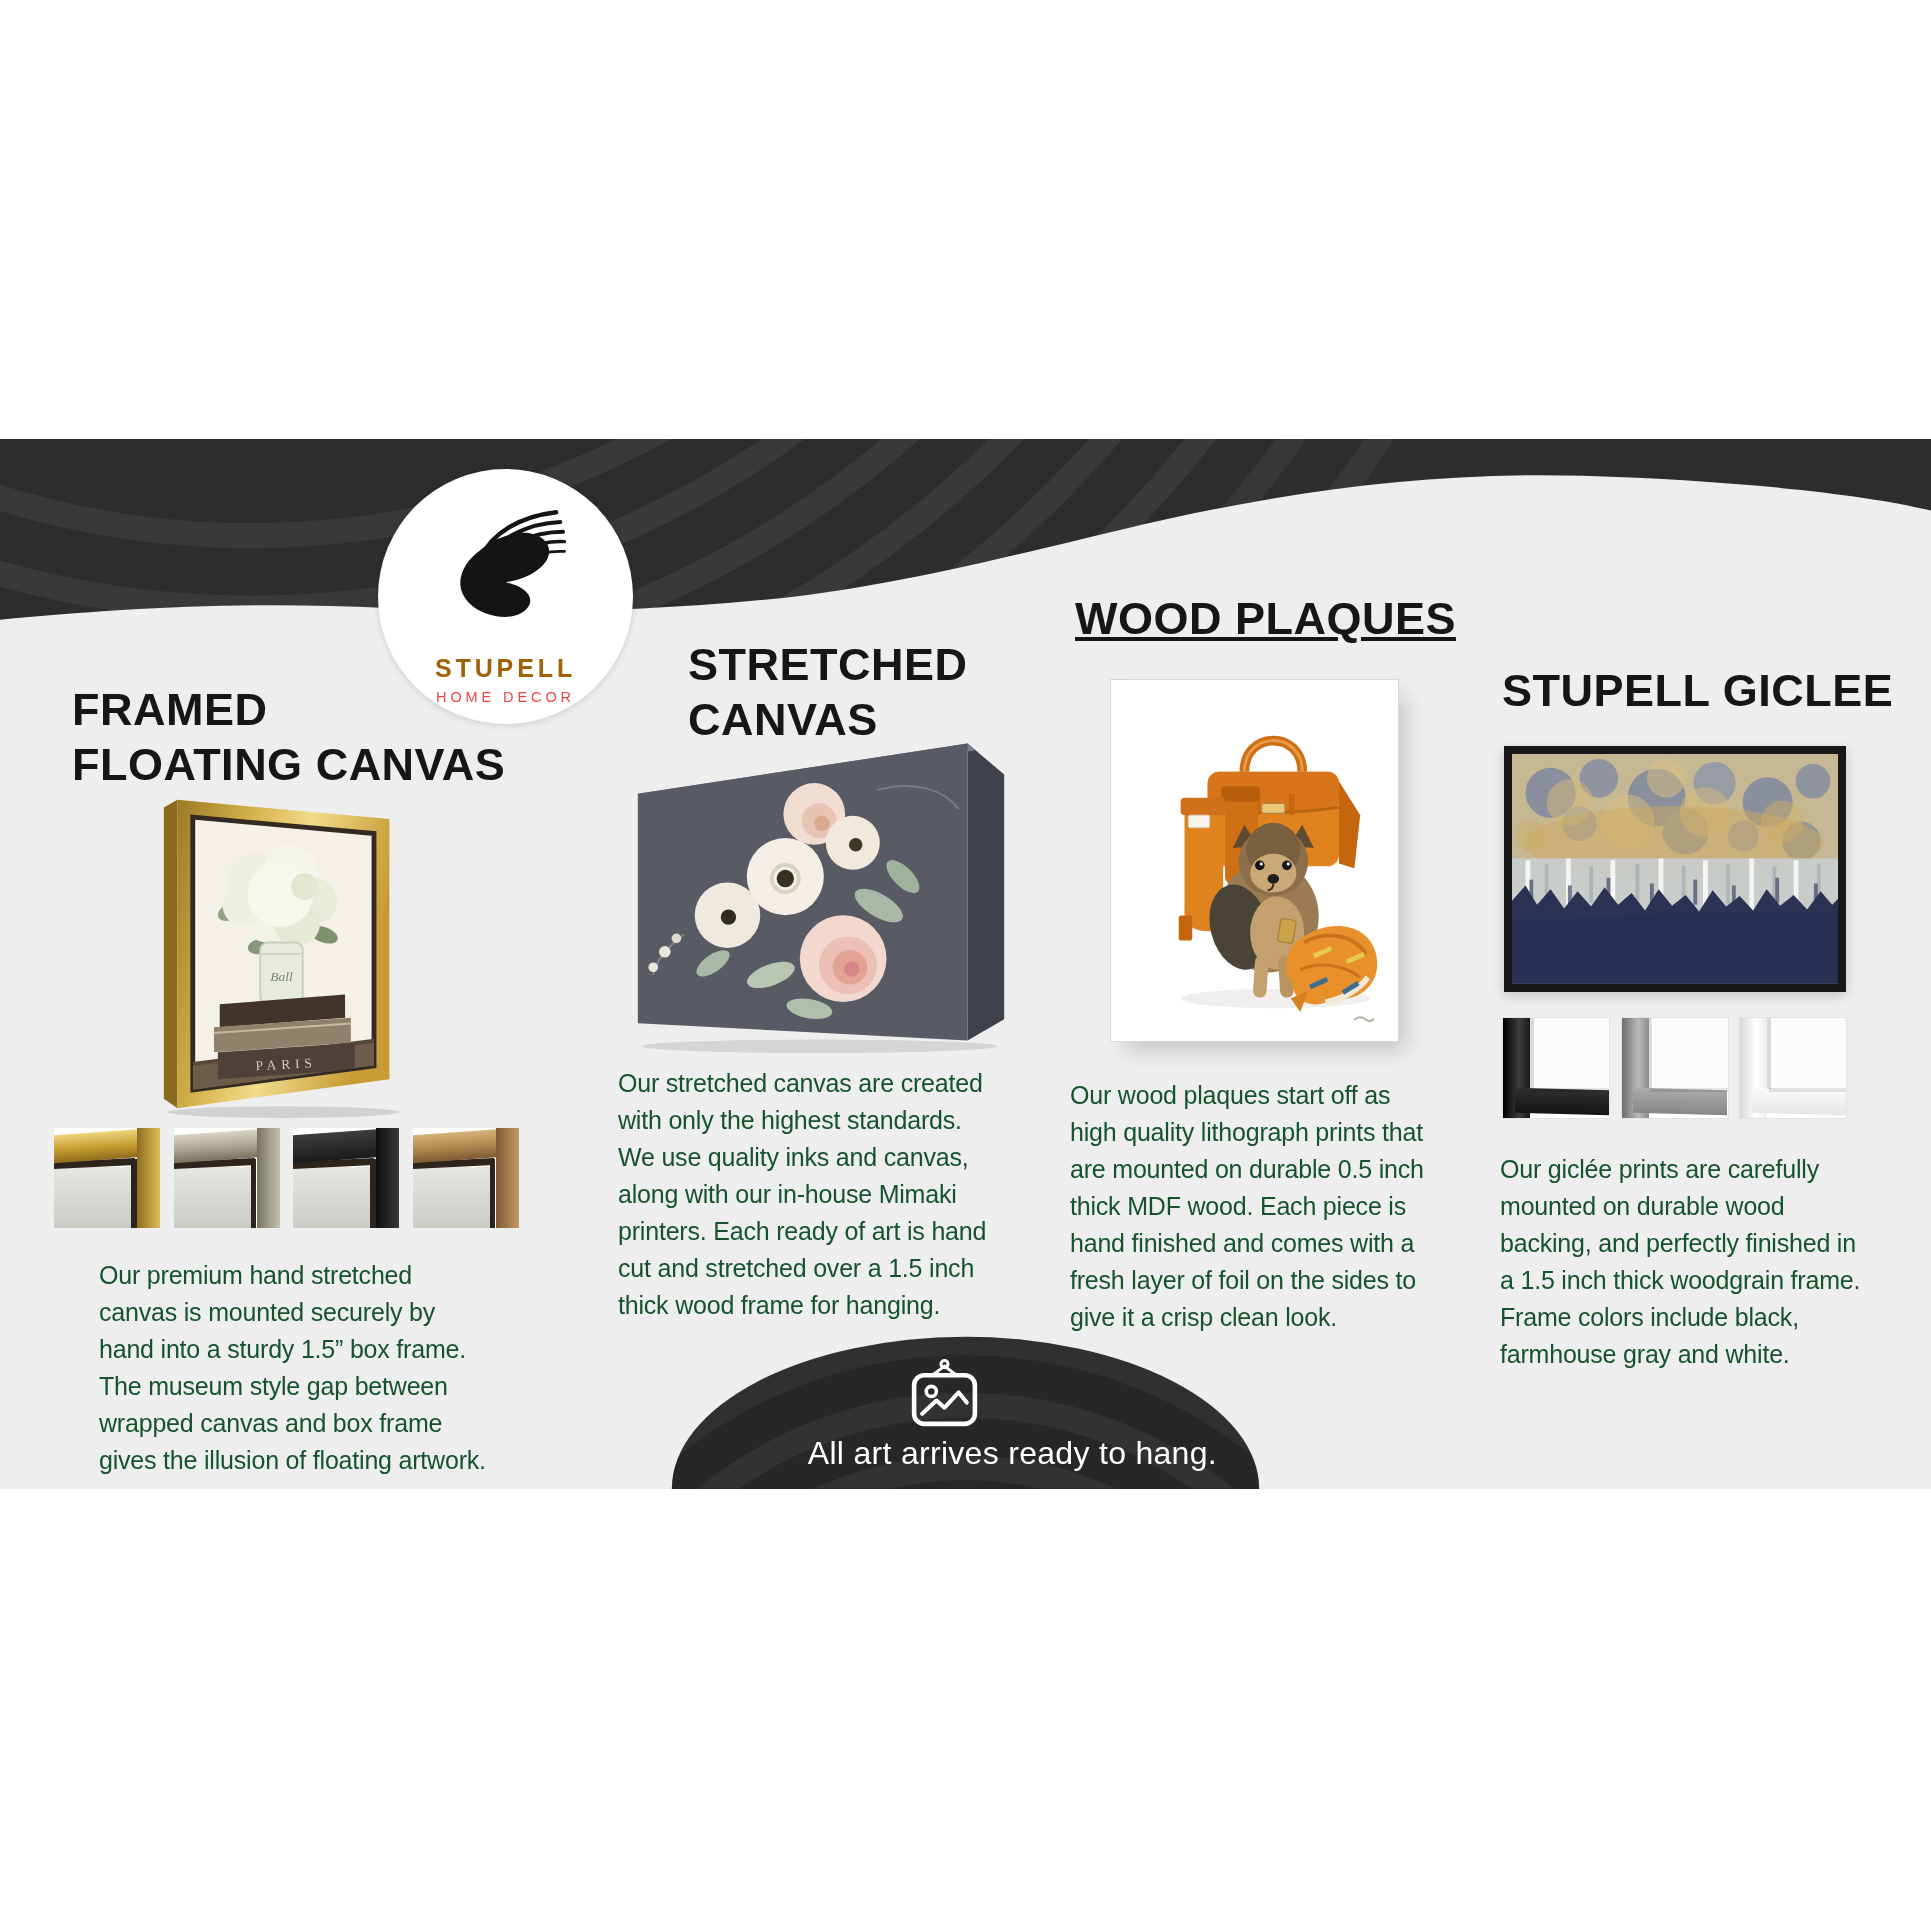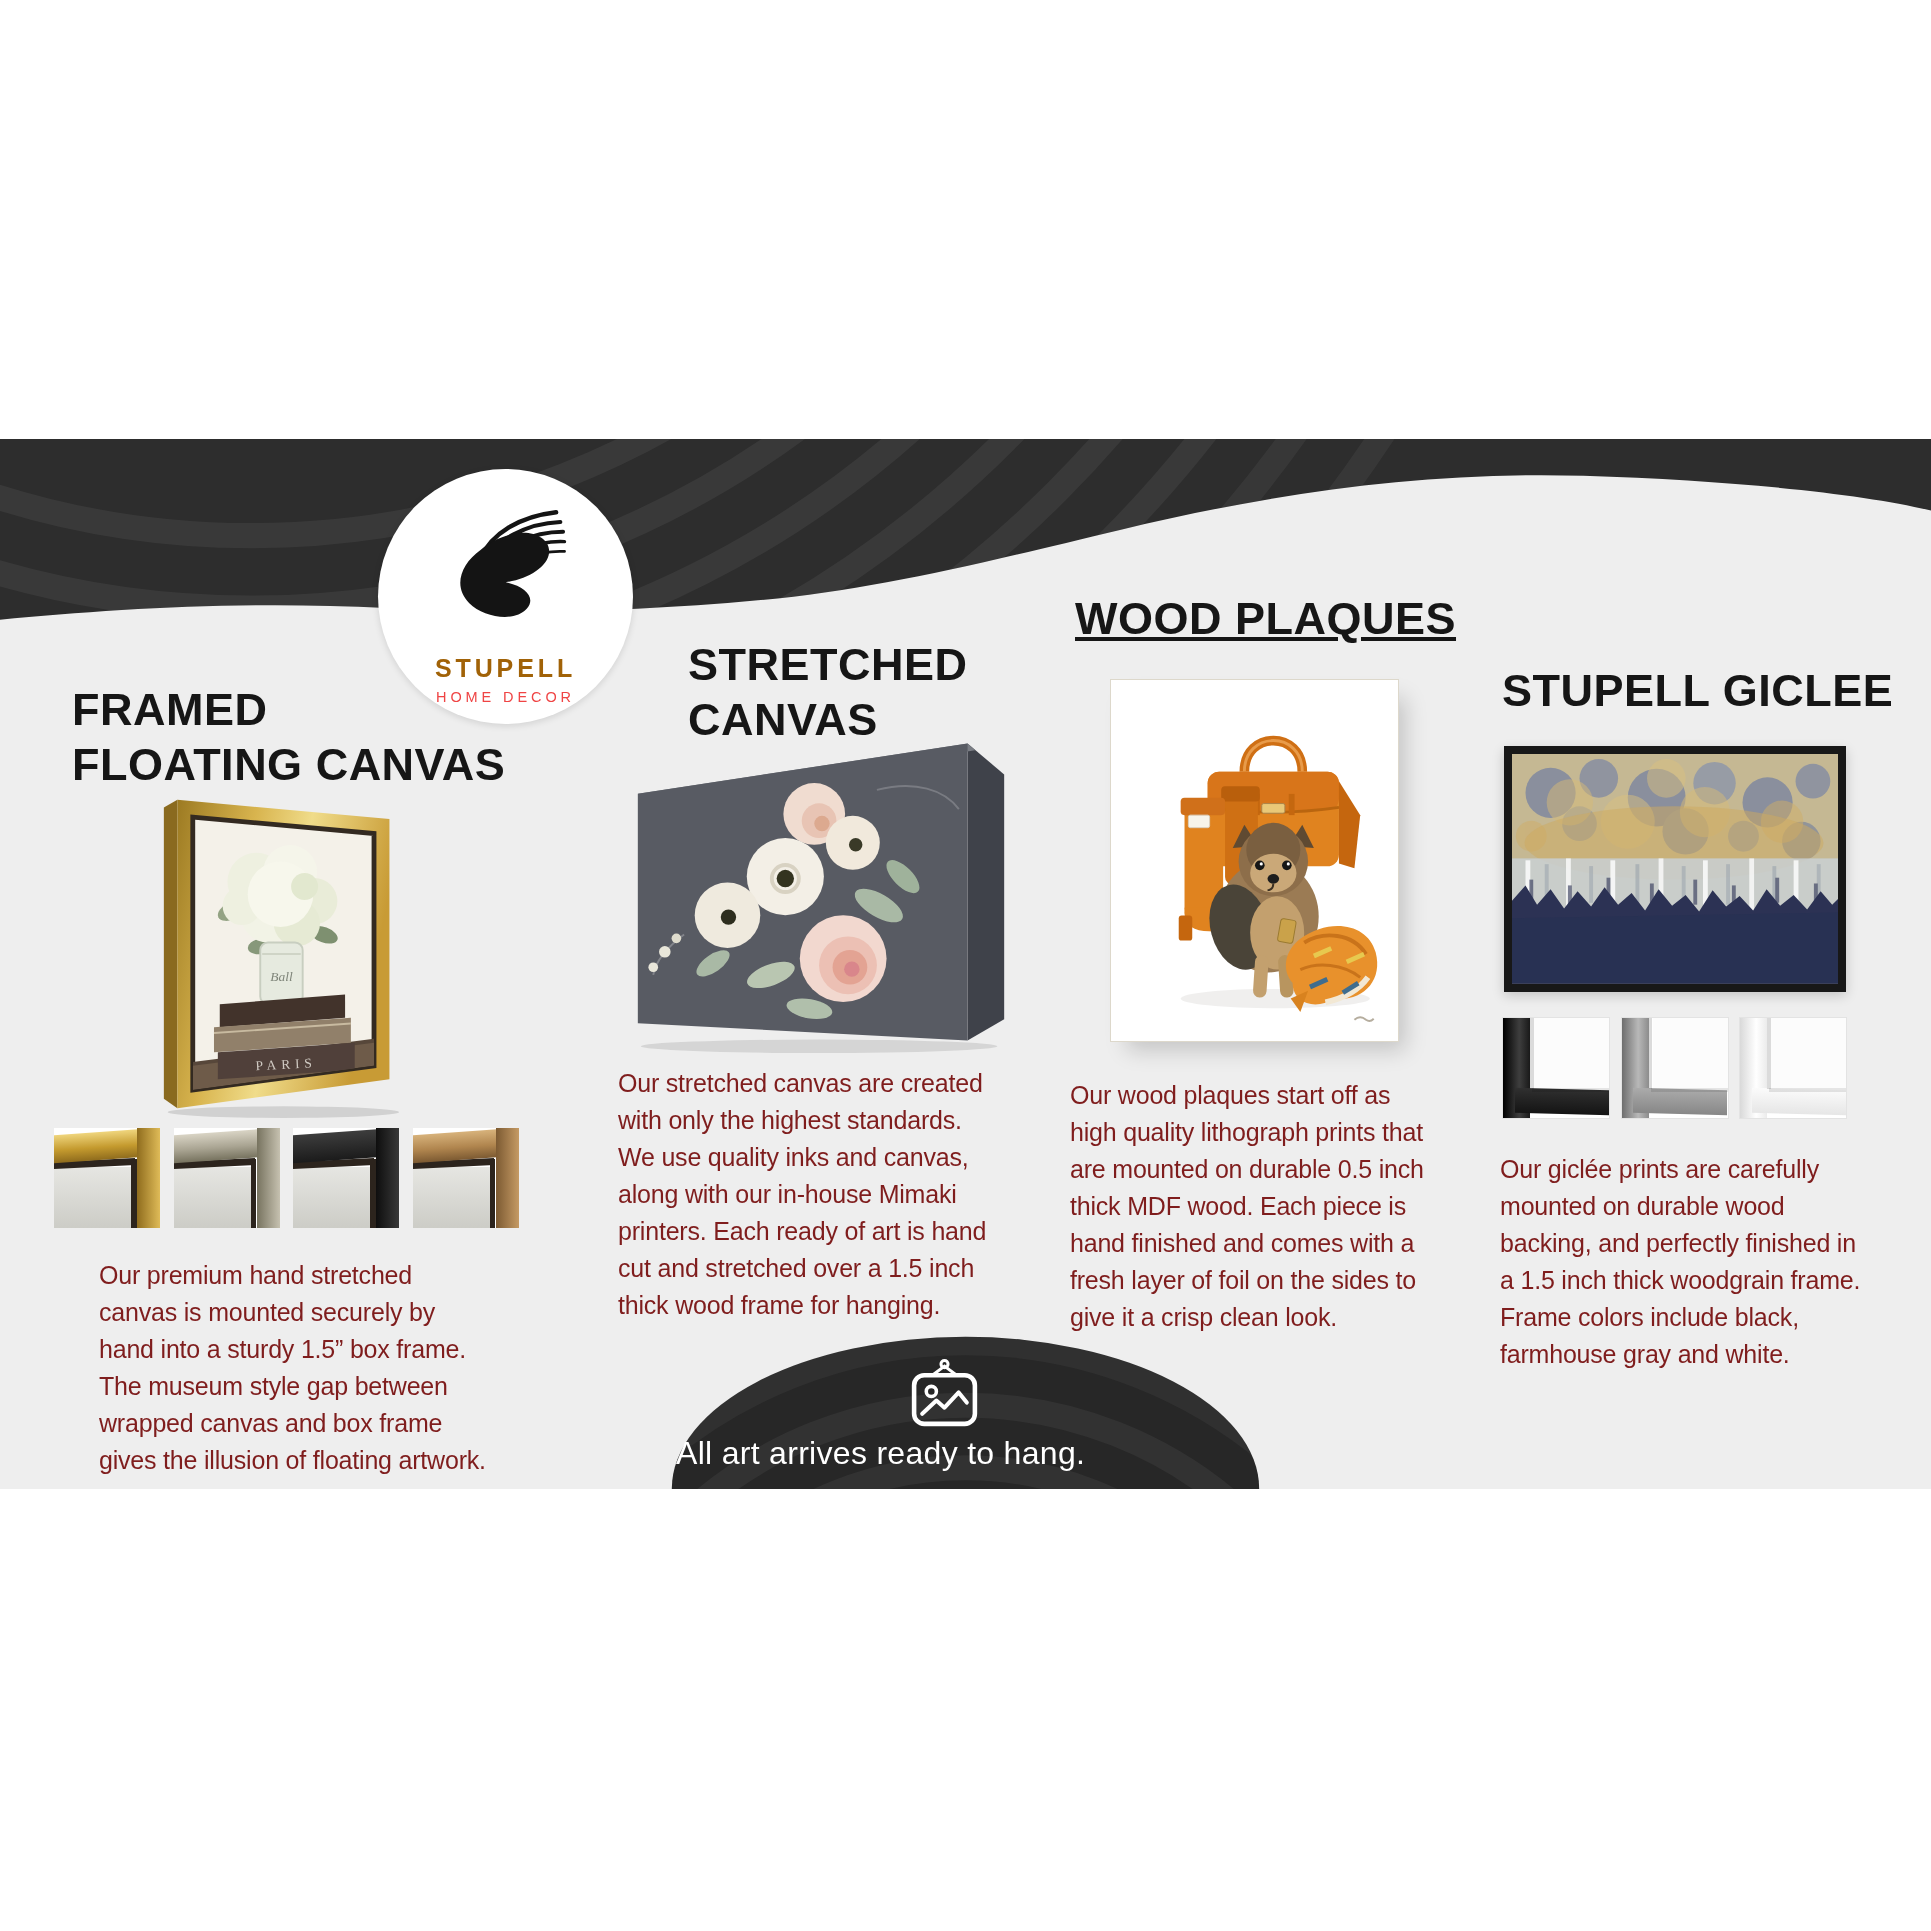--- a/index.html
+++ b/index.html
@@ -15,21 +15,21 @@
   .logo-mark{position:absolute;left:58px;top:25px;}
   .logo-name{position:absolute;left:0;top:185px;width:100%;text-align:center;font-size:25px;
              letter-spacing:3.9px;font-weight:600;color:#a16207;}
   .logo-tagline{position:absolute;left:0;top:220px;width:100%;text-align:center;font-size:14.5px;
                 letter-spacing:3.9px;font-weight:500;color:#ef4444;}
 
   
   .col-title{position:absolute;font-size:45px;font-weight:800;line-height:55px;letter-spacing:0.5px;
              color:#161616;}
   .col-title span{display:block;}
-  .para{position:absolute;font-size:25px;line-height:37px;letter-spacing:-0.2px;color:#7f1d1d;}
+  .para{position:absolute;font-size:25px;line-height:37px;letter-spacing:-0.2px;color:#14532d;}
   .para .ln{display:block;}
 
   
   .art-abs{position:absolute;}
   .plaque{position:absolute;left:1110px;top:679px;width:287px;height:361px;background:#ffffff;
           border:1px solid #ddd8cb;box-shadow:11.6px 13.5px 21px -5.8px rgba(0,0,0,.18);}
   .giclee-frame{position:absolute;left:1504px;top:746px;width:326px;height:230px;border:8.7px solid #181818;
                 box-shadow:0 3.9px 11.6px rgba(0,0,0,.18);background:#c8bb94;}
 
   
@@ -56,21 +56,21 @@
   .swatch2 .gap2-h{position:absolute;left:29px;top:70px;right:0;height:3.9px;background:rgba(0,0,0,.10);}
   .swatch2 .bar-left{position:absolute;left:0;top:0;width:27px;height:102px;background:var(--metal-v);}
   .swatch2 .bar-bottom{position:absolute;left:11.6px;bottom:3.9px;right:0;height:25px;background:var(--metal);
                        transform:skewY(1.5deg);}
   .sw2-black{--metal:linear-gradient(180deg,#303030,#141414);--metal-v:linear-gradient(90deg,#000,#3e3e3e 60%,#191919);}
   .sw2-gray{--metal:linear-gradient(180deg,#ababab,#878787);--metal-v:linear-gradient(90deg,#6e6e6e,#b8b8b8 60%,#8c8c8c);}
   .sw2-white{--metal:linear-gradient(180deg,#fbfbfb,#e6e6e6);--metal-v:linear-gradient(90deg,#d9d9d9,#ffffff 60%,#ebebeb);}
 
   
   .footer-icon{position:absolute;left:906px;top:1359px;}
-  .footer-text{position:absolute;left:676px;top:1435px;width:541px;text-align:left;color:#ffffff;
+  .footer-text{position:absolute;left:676px;top:1435px;width:541px;text-align:right;color:#ffffff;
                font-size:32px;letter-spacing:0.3px;font-weight:400;}
 </style>
 </head>
 <body>
 
 <div class="sheet">
 
   <div class="content-bg"></div>
 
   <svg class="band-svg" width="1931" height="203" viewBox="0 0 2000 210">

